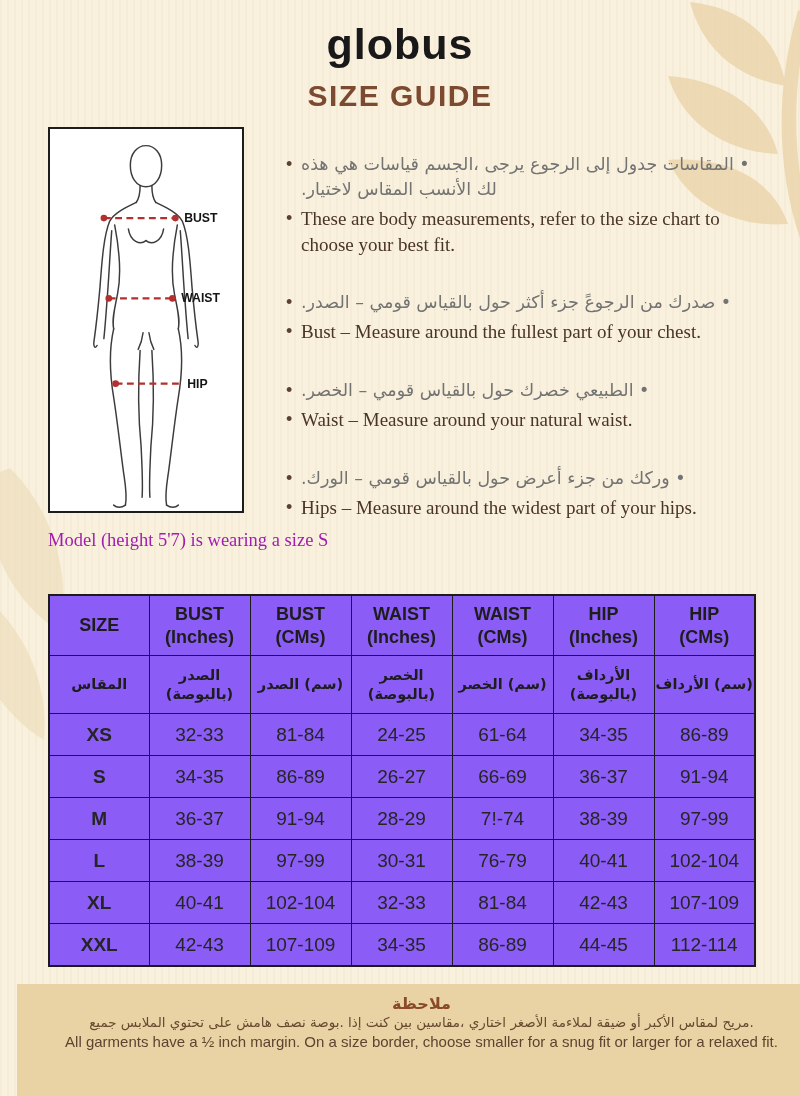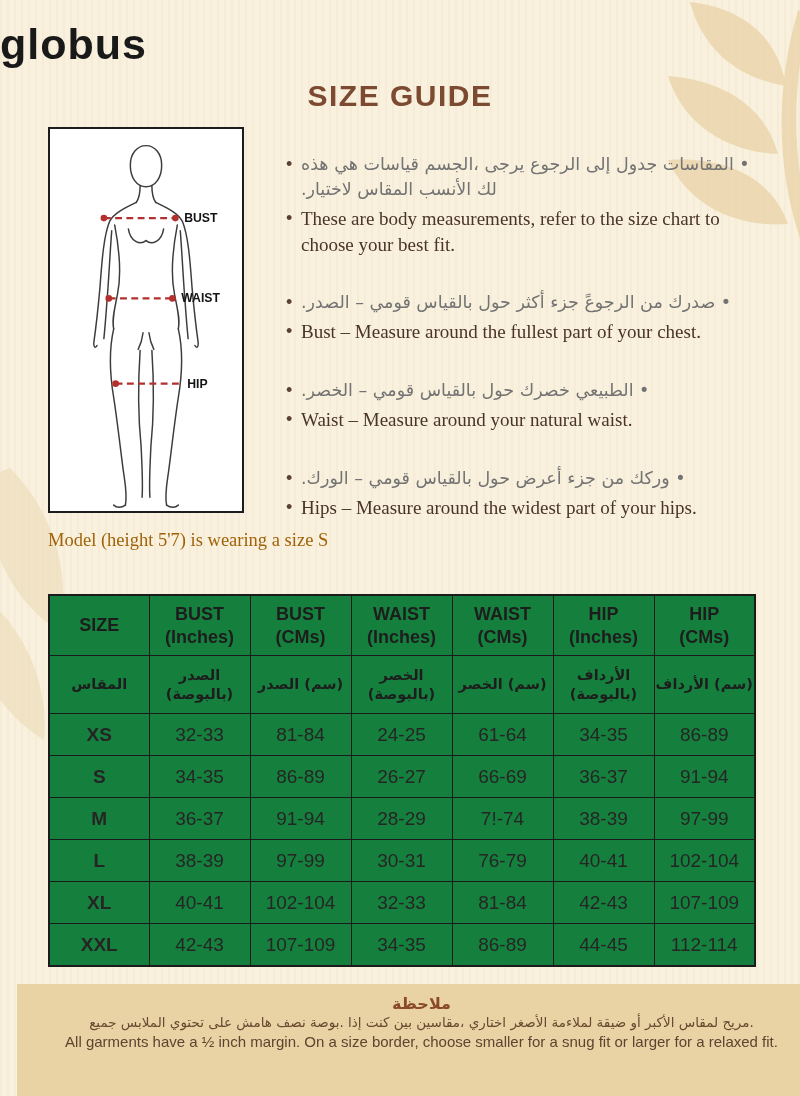--- a/index.html
+++ b/index.html
@@ -10,21 +10,21 @@
   }
   .texture{
     position:absolute;inset:0;pointer-events:none;
     background:repeating-linear-gradient(90deg,rgba(120,90,40,0.03) 0 2px,rgba(255,255,255,0) 2px 7px);
   }
   .leaves{position:absolute;pointer-events:none;}
   .leaves.tr{right:-28px;top:-14px;}
   .leaves.ml{left:-52px;top:468px;}
 
   .brand{
-    position:absolute;top:20px;left:0;width:100%;
+    position:absolute;top:20px;left:0;width:100%;text-align:center;
     font-size:43px;font-weight:600;color:#191919;letter-spacing:1px;
   }
   .title{
     position:absolute;top:79px;left:0;width:100%;text-align:center;
     font-size:30px;font-weight:700;color:#7c4a30;letter-spacing:1.5px;
   }
 
   .figure-box{
     position:absolute;left:48px;top:127px;width:196px;height:386px;
     background:#ffffff;border:2px solid #1c1c1c;box-sizing:border-box;
@@ -43,25 +43,25 @@
   .btext.en{
     font-family:"Liberation Serif",serif;font-size:19px;line-height:1.36;
     color:#4a3427;
   }
 
   .model-note{position:absolute;left:48px;top:530px;width:480px;}
   .model-ar{
     font-family:"DejaVu Sans",sans-serif;font-size:16.5px;color:#4c3729;
     margin-bottom:3px;text-align:left;
   }
-  .model-en{font-family:"Liberation Serif",serif;font-size:18.5px;color:#a16207;}
+  .model-en{font-family:"Liberation Serif",serif;font-size:18.5px;color:#a21caf;}
 
   table.size-table{
     position:absolute;left:48px;top:594px;width:706px;
-    border-collapse:collapse;table-layout:fixed;background:#15803d;
+    border-collapse:collapse;table-layout:fixed;background:#8b5cf6;
     border:2.5px solid #1b1b1b;
   }
   .size-table th,.size-table td{
     border:1.6px solid #1b1b1b;text-align:center;vertical-align:middle;
     color:#1d1d1d;padding:0;
   }
   .hdr-en th{height:59px;font-size:18px;font-weight:700;white-space:pre-line;line-height:1.25;}
   .hdr-ar th{
     height:57px;font-family:"DejaVu Sans",sans-serif;font-size:14.5px;font-weight:700;
     white-space:pre-line;line-height:1.3;

